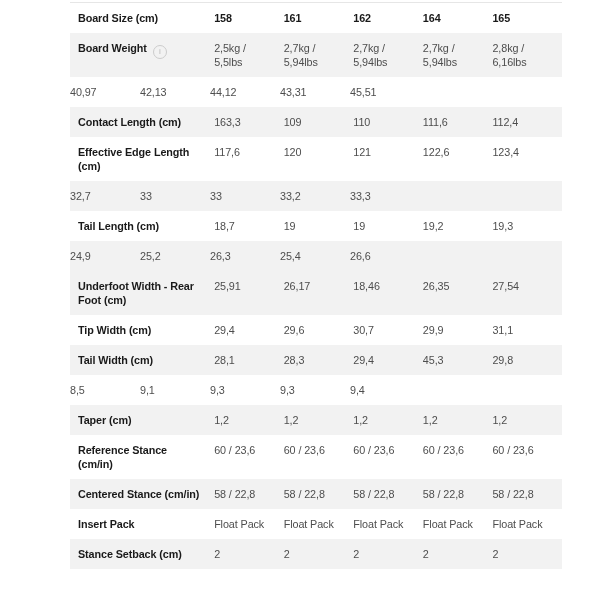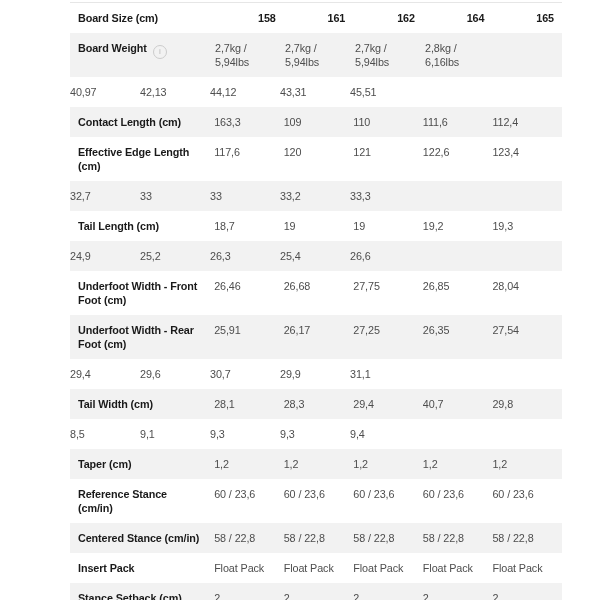--- a/index.html
+++ b/index.html
@@ -49,21 +49,20 @@
   }
   .cell.value {
     width: 70px;
     padding-right: 8px;
     color: var(--value-color, #4d4d4d);
     font-weight: normal;
   }
   .row.header-row .cell.value {
     color: var(--label-color, #1a1a1a);
     font-weight: bold;
-    text-align: right;
   }
   .info-icon {
     display: inline-flex;
     align-items: center;
     justify-content: center;
     width: 12px;
     height: 12px;
     border: 1px solid var(--info-color, #cccccc);
     border-radius: 50%;
     color: var(--info-color, #cccccc);
@@ -83,20 +82,21 @@
       <div class="row header-row">
         <div class="cell label">Board Size (cm)</div>
         <div class="cell value">158</div>
         <div class="cell value">161</div>
         <div class="cell value">162</div>
         <div class="cell value">164</div>
         <div class="cell value">165</div>
       </div>
       <div class="row alt">
         <div class="cell label">Board Weight<span class="info-icon">i</span></div>
+        <div class="cell value">2,5kg / 5,5lbs</div>
         <div class="cell value">2,7kg / 5,94lbs</div>
         <div class="cell value">2,7kg / 5,94lbs</div>
         <div class="cell value">2,7kg / 5,94lbs</div>
         <div class="cell value">2,8kg / 6,16lbs</div>
       </div>
       <div class="row">
         <div class="cell value">40,97</div>
         <div class="cell value">42,13</div>
         <div class="cell value">44,12</div>
         <div class="cell value">43,31</div>
@@ -133,49 +133,42 @@
         <div class="cell value">19,2</div>
         <div class="cell value">19,3</div>
       </div>
       <div class="row alt">
         <div class="cell value">24,9</div>
         <div class="cell value">25,2</div>
         <div class="cell value">26,3</div>
         <div class="cell value">25,4</div>
         <div class="cell value">26,6</div>
       </div>
-      <div class="row">
-        <div class="cell label">Underfoot Width - Front Foot (cm)</div>
-        <div class="cell value">26,46</div>
-        <div class="cell value">26,68</div>
-        <div class="cell value">27,75</div>
-        <div class="cell value">26,85</div>
-        <div class="cell value">28,04</div>
-      </div>
       <div class="row alt">
         <div class="cell label">Underfoot Width - Rear Foot (cm)</div>
         <div class="cell value">25,91</div>
         <div class="cell value">26,17</div>
-        <div class="cell value">27,25</div>
+        <div class="cell value">18,46</div>
         <div class="cell value">26,35</div>
         <div class="cell value">27,54</div>
       </div>
       <div class="row">
+        <div class="cell label">Tip Width (cm)</div>
         <div class="cell value">29,4</div>
         <div class="cell value">29,6</div>
         <div class="cell value">30,7</div>
         <div class="cell value">29,9</div>
         <div class="cell value">31,1</div>
       </div>
       <div class="row alt">
         <div class="cell label">Tail Width (cm)</div>
         <div class="cell value">28,1</div>
         <div class="cell value">28,3</div>
         <div class="cell value">29,4</div>
-        <div class="cell value">40,7</div>
+        <div class="cell value">45,3</div>
         <div class="cell value">29,8</div>
       </div>
       <div class="row">
         <div class="cell value">8,5</div>
         <div class="cell value">9,1</div>
         <div class="cell value">9,3</div>
         <div class="cell value">9,3</div>
         <div class="cell value">9,4</div>
       </div>
       <div class="row alt">

